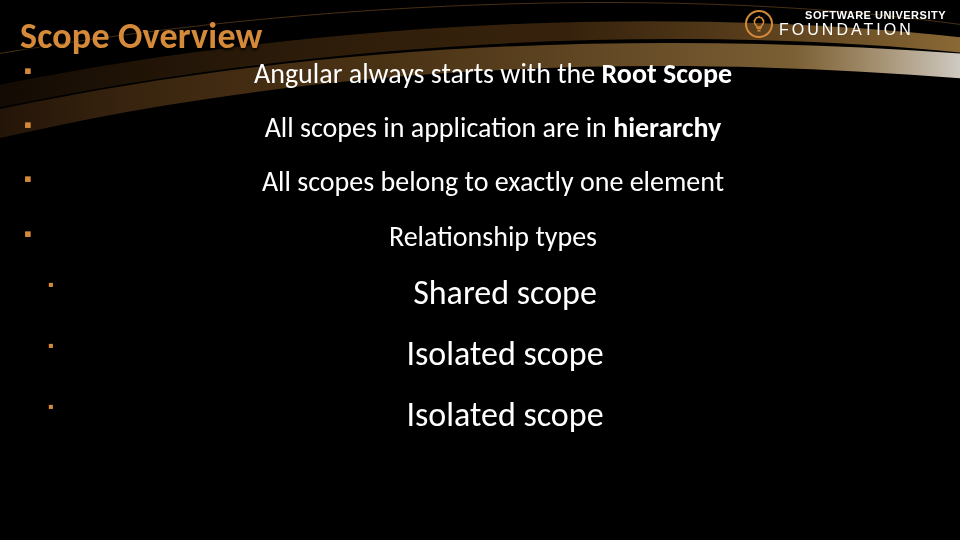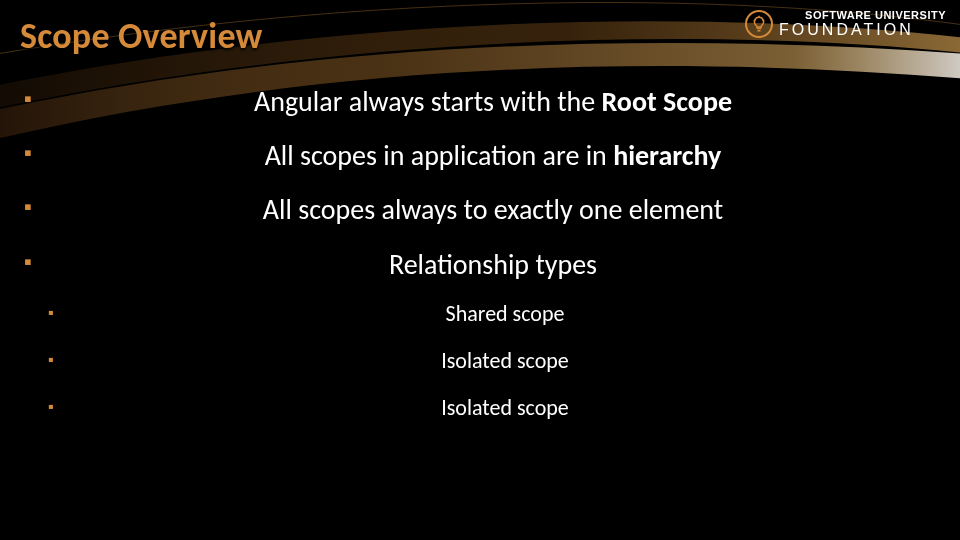--- a/index.html
+++ b/index.html
@@ -20,21 +20,20 @@
     position: relative;
     width: 960px;
     height: 540px;
     padding: 14px 20px 20px 20px;
   }
   .title {
     font-size: 36px;
     font-weight: 700;
     color: #d58a3a;
     text-shadow: 0 2px 3px rgba(0,0,0,0.8);
-    margin-bottom: 28px;
     letter-spacing: 0.2px;
   }
   .bullets {
     list-style: none;
     color: #fff;
     font-size: 28px;
     line-height: 1.15;
   }
   .bullets > li {
     position: relative;
@@ -47,21 +46,21 @@
     position: absolute;
     left: 4px;
     top: 2px;
     color: #d58a3a;
     font-size: 22px;
     line-height: 1;
   }
   .sub {
     list-style: none;
     margin-top: 20px;
-    font-size: 22px;
+    font-size: 34px;
   }
   .sub > li {
     position: relative;
     padding-left: 24px;
     margin-bottom: 22px;
   }
   .sub > li::before {
     content: "▪";
     position: absolute;
     left: 2px;
@@ -130,21 +129,21 @@
   <div class="title">Scope Overview</div>
 
   <ul class="bullets">
     <li>
       <span>Angular always starts with the </span><span class="b">Root Scope</span>
     </li>
     <li>
       <span>All scopes in application are in </span><span class="b">hierarchy</span>
     </li>
     <li>
-      <span>All scopes always to exactly one element</span>
+      <span>All scopes belong to exactly one element</span>
     </li>
     <li>
       <span>Relationship types</span>
       <ul class="sub">
         <li><span>Shared scope</span></li>
         <li><span>Isolated scope</span></li>
         <li><span>Isolated scope</span></li>
       </ul>
     </li>
   </ul>

